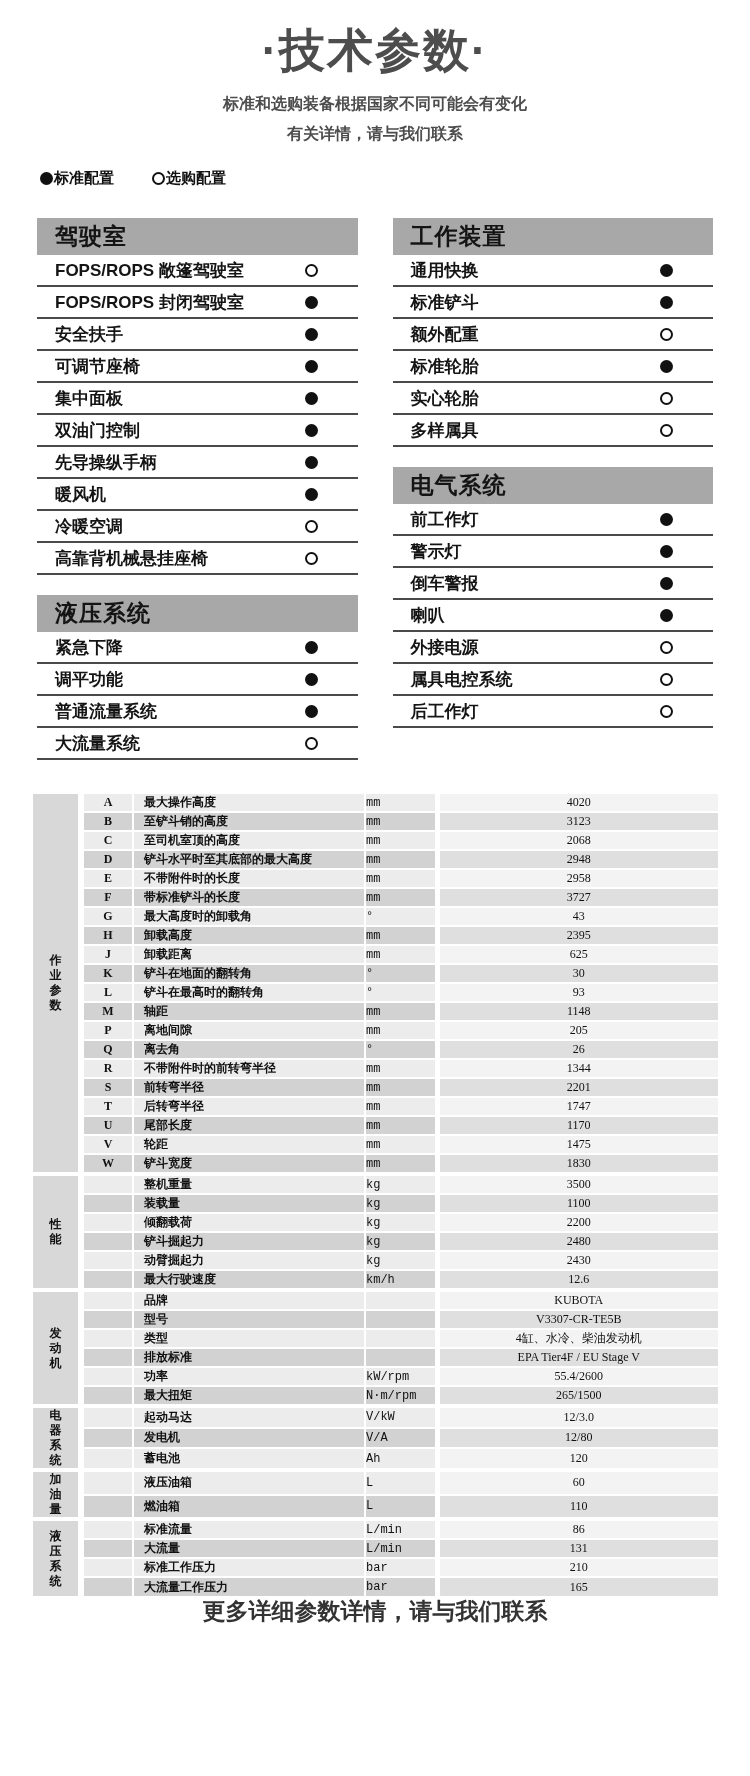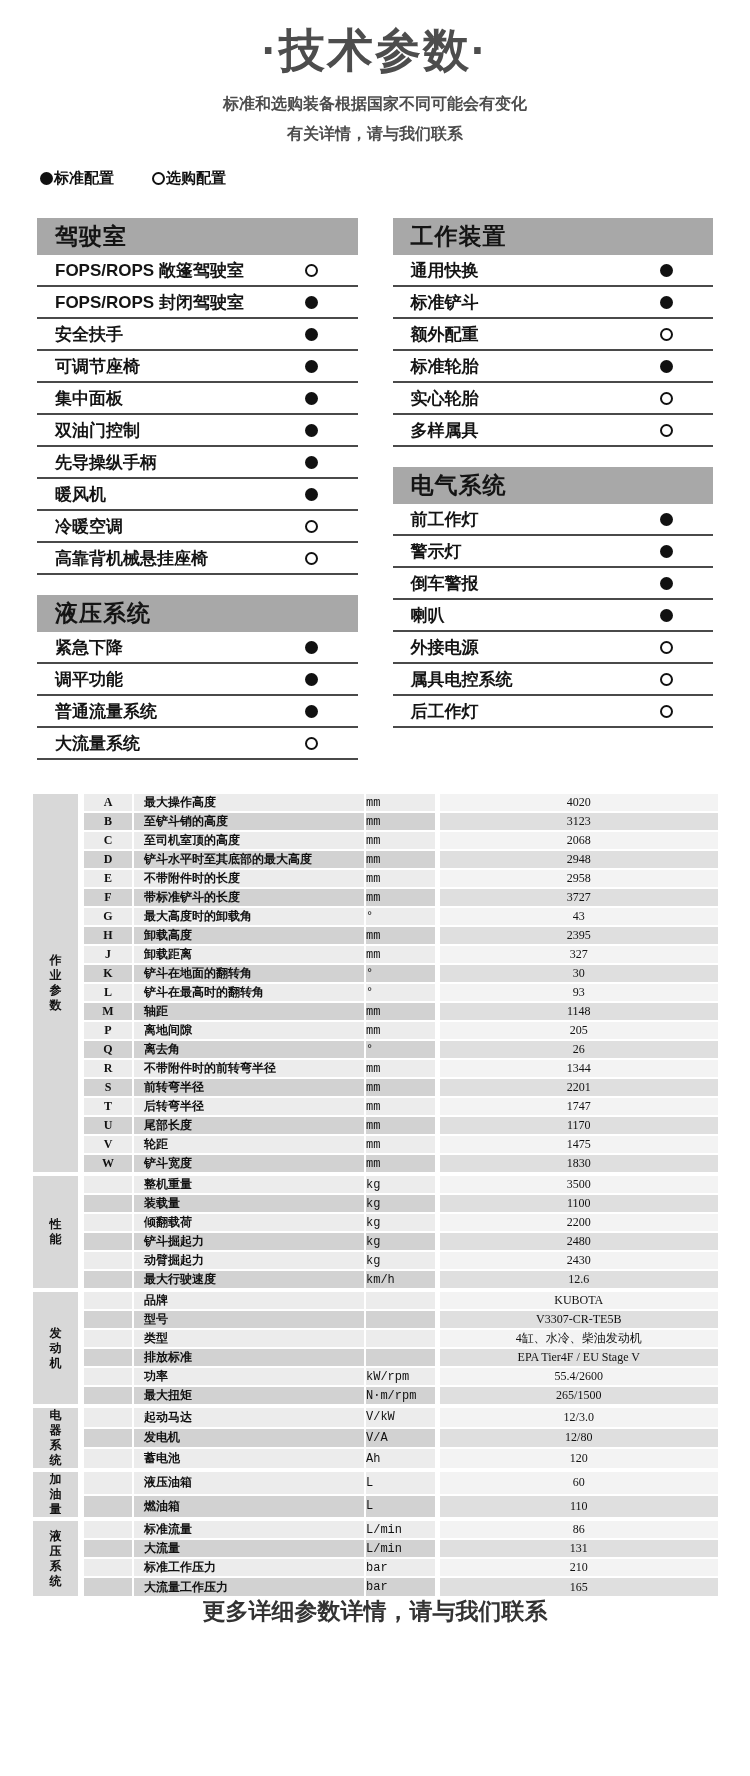--- a/index.html
+++ b/index.html
@@ -294,21 +294,21 @@
           <tr class="dark">
             <td class="c-letter">H</td>
             <td class="c-name">卸载高度</td>
             <td class="c-unit">mm</td>
             <td class="c-value">2395</td>
           </tr>
           <tr class="light">
             <td class="c-letter">J</td>
             <td class="c-name">卸载距离</td>
             <td class="c-unit">mm</td>
-            <td class="c-value">327</td>
+            <td class="c-value">625</td>
           </tr>
           <tr class="dark">
             <td class="c-letter">K</td>
             <td class="c-name">铲斗在地面的翻转角</td>
             <td class="c-unit">°</td>
             <td class="c-value">30</td>
           </tr>
           <tr class="light">
             <td class="c-letter">L</td>
             <td class="c-name">铲斗在最高时的翻转角</td>

